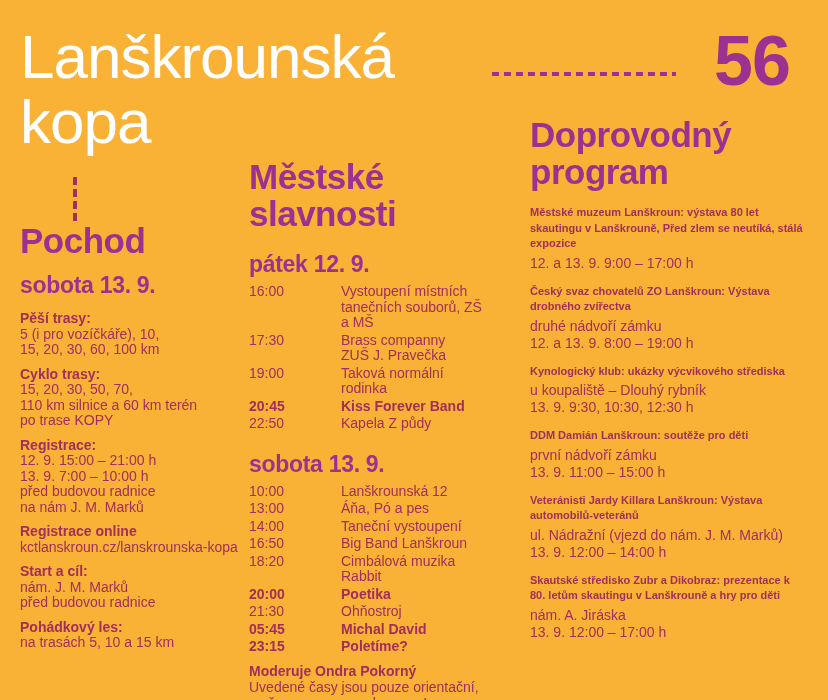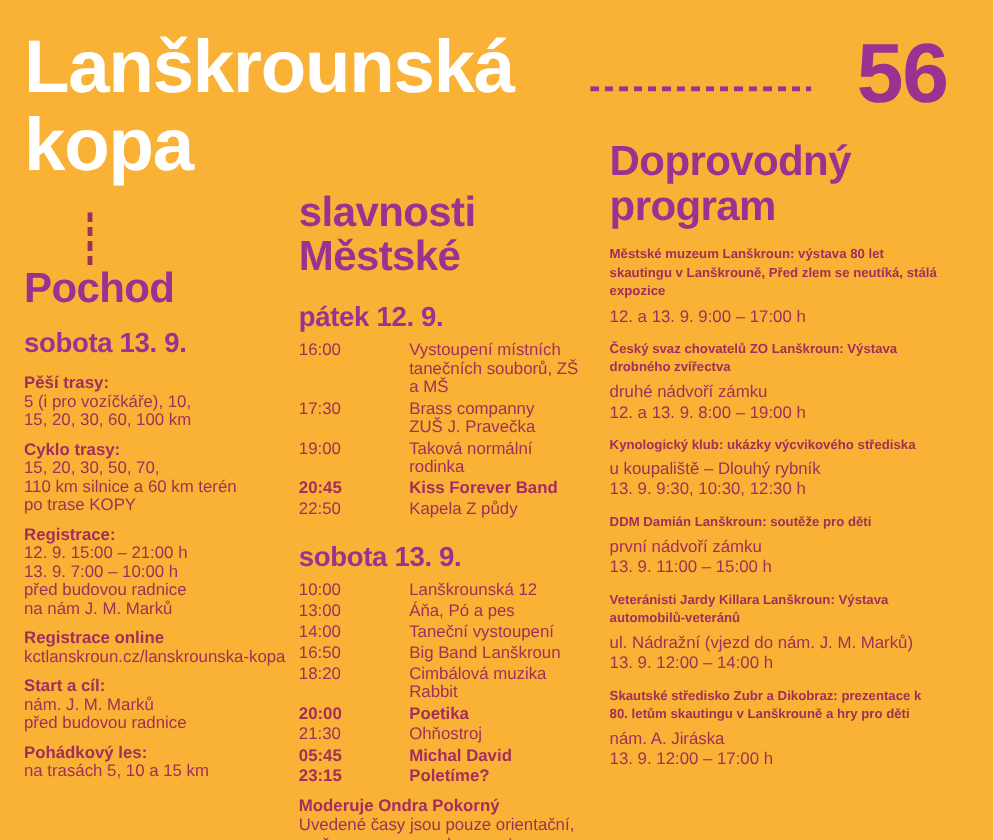--- a/index.html
+++ b/index.html
@@ -14,21 +14,21 @@
     width:828px;height:700px;
     background:var(--bg);
     overflow:hidden;
     font-family:"Liberation Sans",sans-serif;
     color:var(--crimson);
   }
   .bold{font-weight:700;}
   
   .title{
     position:absolute;left:20px;top:24px;
-    font-size:62px;line-height:65px;font-weight:700;
+    font-size:62px;line-height:65px;font-weight:400;
     color:var(--white);letter-spacing:-1px;
   }
   .issue{
     position:absolute;left:698px;top:26px;
     font-size:70px;line-height:70px;font-weight:700;
     color:var(--purple);letter-spacing:-1px;margin-left:16px;
   }
   .dash-h{
     position:absolute;left:492px;top:72px;width:184px;height:4px;
     background:repeating-linear-gradient(90deg,var(--purple) 0 7px,transparent 7px 12px);
@@ -55,21 +55,21 @@
   .group-lines{white-space:pre-line;}
   
   .col-mid{position:absolute;left:249px;top:158px;width:240px;}
   .col-mid .h-day{margin-top:19px;margin-bottom:7px;}
   .srow{display:flex;margin-bottom:2px;gap:36px;}
   .srow .time{flex:0 0 44px;margin-right:12px;}
   .srow .act{white-space:pre-line;}
   .mod-footer{margin-top:9px;width:250px;}
   .mod-footer .foot-lines{white-space:pre-line;line-height:16px;}
   
-  .col-right{position:absolute;left:508px;top:116px;width:278px;}
+  .col-right{position:absolute;left:530px;top:116px;width:278px;}
   .events{margin-top:15px;}
   .event{margin-bottom:12px;}
   .event-title{font-size:11px;line-height:15.5px;}
   .event-details{white-space:pre-line;font-size:14px;line-height:17px;margin-top:3px;}
 </style>
 </head>
 <body>
 
 <div class="poster">
 
@@ -120,22 +120,22 @@
 
         <div class="group">
           <div class="bold">Pohádkový les:</div>
           <div class="group-lines">na trasách 5, 10 a 15 km</div>
         </div>
       </div>
   </section>
 
   <section class="col-mid body-txt">
     <h2 class="h-section">
+      <div>Městské</div>
       <div>slavnosti</div>
-      <div>Městské</div>
     </h2>
 
     <h3 class="h-day">pátek 12. 9.</h3>
     <div>
 
         <div class="srow">
           <span class="time">16:00</span>
           <span class="act">Vystoupení místních
 tanečních souborů, ZŠ a MŠ</span>
         </div>

